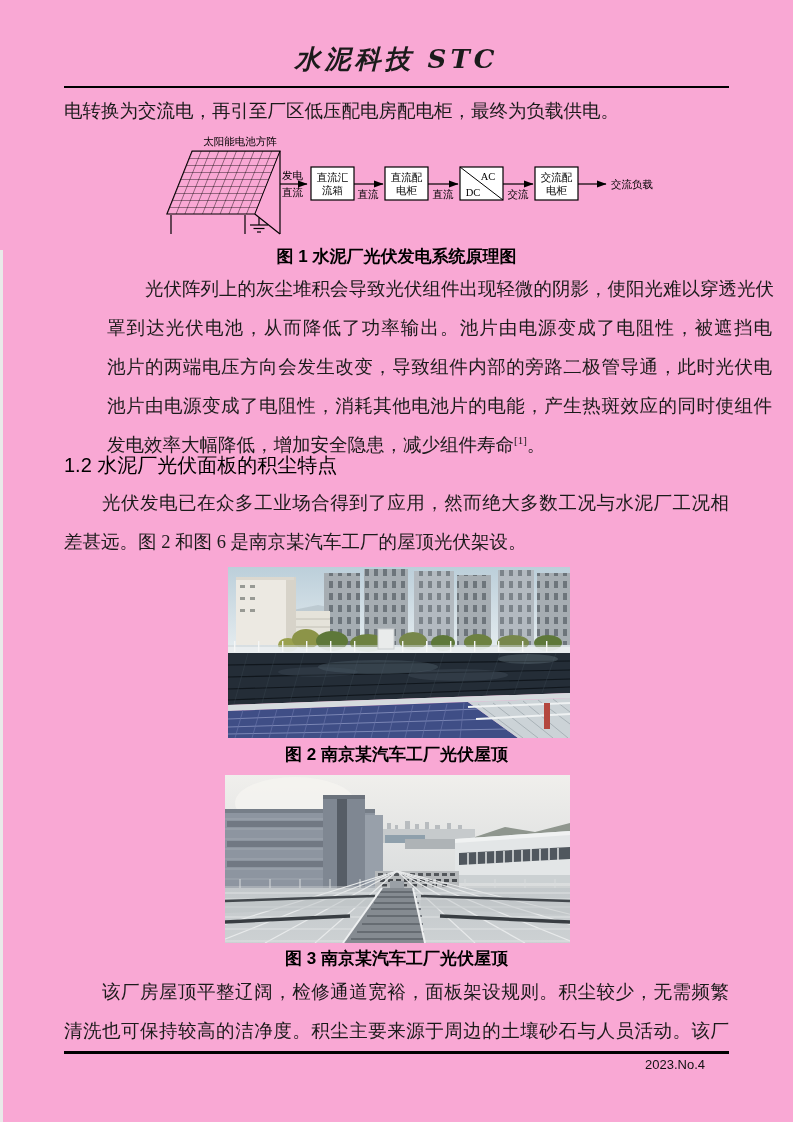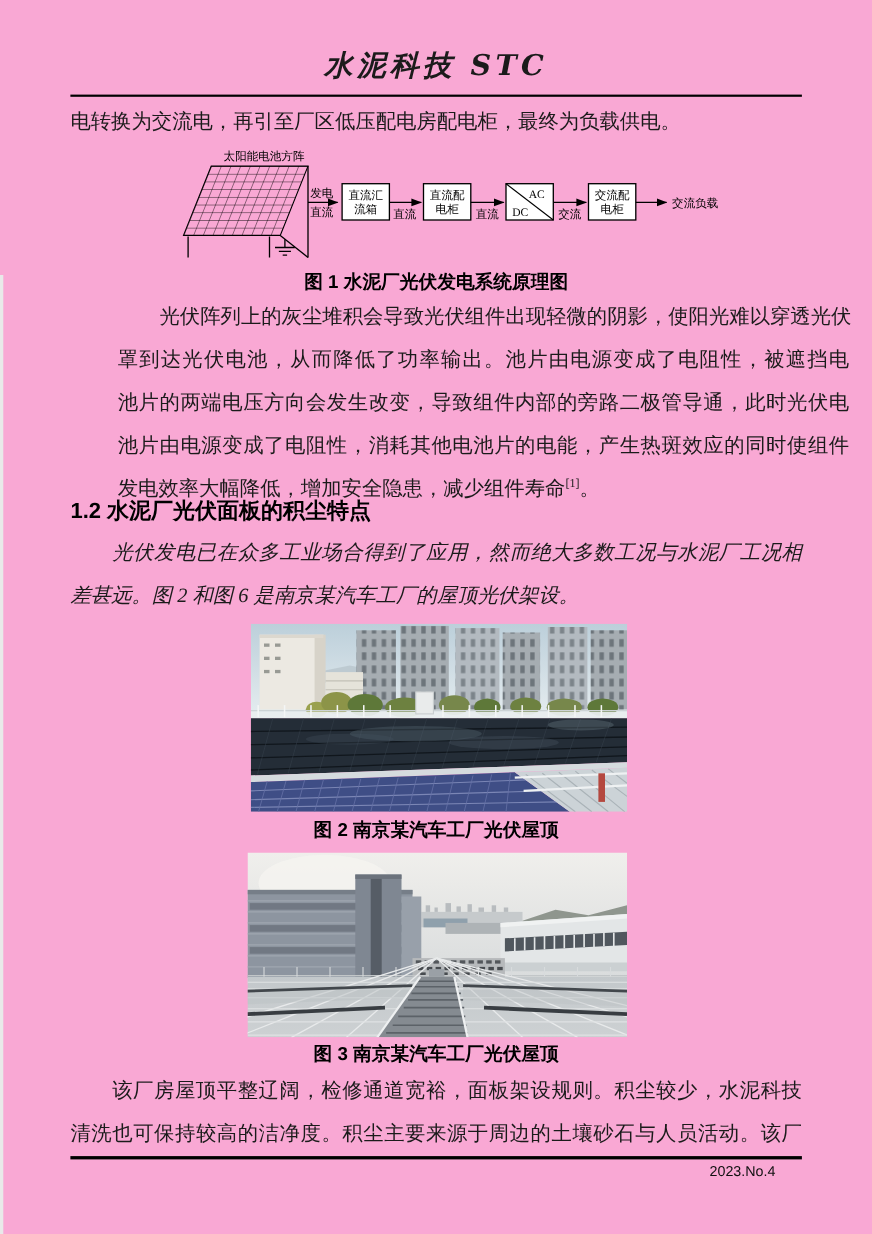--- a/index.html
+++ b/index.html
@@ -21,28 +21,28 @@
 
   .textcol { position:absolute; left:64px; width:665px; }
   .ln {
     height:39px; line-height:39px; font-size:18.5px;
     text-align:justify; text-align-last:justify; white-space:nowrap;
   }
   .ln.end { text-align-last:left; }
   .ln.ind { text-indent:38px; }
   .p-first { top:92px; }
   .p-dust  { top:270px;margin-left:43px; }
-  .p-apps  { top:484px;font-style:italic; }
+  .p-apps  { top:484px; }
   .p-roof  { top:973px; }
   sup.ref { font-size:11px; vertical-align:super; line-height:0; }
 
   .section-heading {
     position:absolute; top:451px; left:64px; width:665px;
     font-family:"Liberation Sans","DejaVu Sans",sans-serif;
-    font-weight:bold; font-size:20px; line-height:28px; color:#000;
+    font-weight:normal; font-size:20px; line-height:28px; color:#000;
   }
 
   .caption {
     position:absolute; left:64px; width:665px; text-align:center;
     font-family:"Liberation Sans","DejaVu Sans",sans-serif;
     font-weight:bold; font-size:17px; color:#000;
   }
   .cap1 { top:245px; }
   .cap2 { top:743px; }
   .cap3 { top:947px; }
@@ -466,19 +466,19 @@
           <line x1="126" y1="164" x2="200" y2="164"></line>
       </g>
       <line x1="157" y1="113" x2="118" y2="168" stroke="#eef0f1" stroke-width="2"></line>
       <line x1="188" y1="113" x2="200" y2="168" stroke="#eef0f1" stroke-width="2"></line>
       <rect x="165" y="106" width="14" height="7" fill="#9aa0a6"></rect>
     </g>
   </svg>
   <div class="caption cap3">图 3 南京某汽车工厂光伏屋顶</div>
 
   <div class="textcol p-roof">
-    <div class="ln ind">该厂房屋顶平整辽阔，检修通道宽裕，面板架设规则。积尘较少，水泥科技</div>
+    <div class="ln ind">该厂房屋顶平整辽阔，检修通道宽裕，面板架设规则。积尘较少，无需频繁</div>
     <div class="ln">清洗也可保持较高的洁净度。积尘主要来源于周边的土壤砂石与人员活动。该厂</div>
   </div>
 
   <div class="rule-bottom"></div>
   <div class="footer-issue">2023.No.4</div>
 </div>
 
 </body></html>

